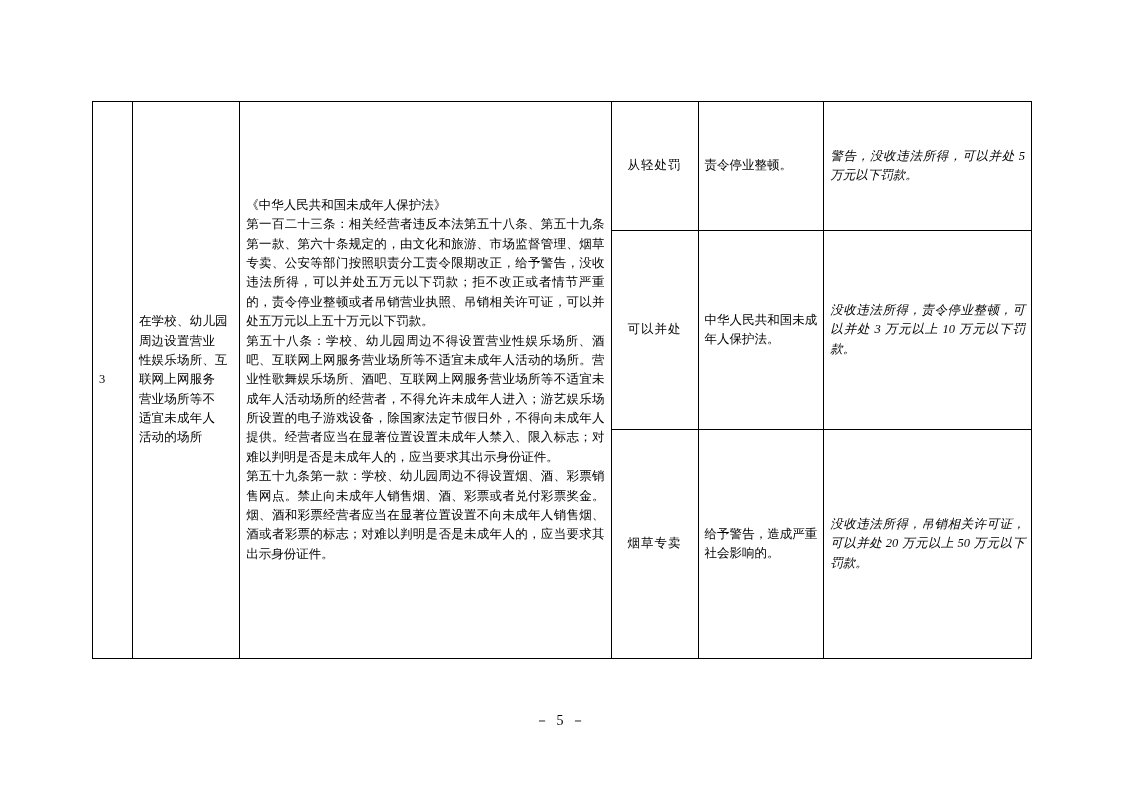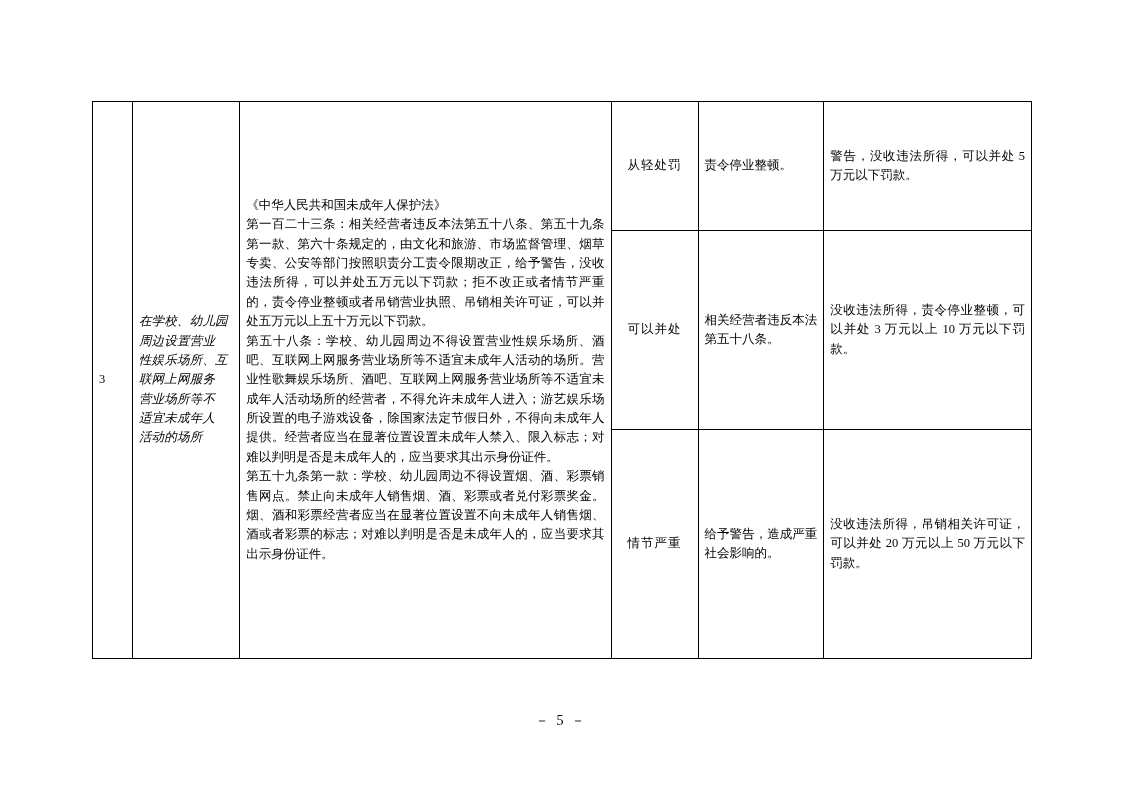--- a/index.html
+++ b/index.html
@@ -31,25 +31,25 @@
   }
   table.doc-table td {
     border: 1px solid #000000;
     vertical-align: middle;
     padding: 4px 6px;
     font-size: 12.5px;
     line-height: 1.55;
     font-family: "Liberation Serif", serif;
   }
   .col-index  { width: 26px;  text-align: center; }
-  .col-matter { width: 92px; font-style: italic;  }
+  .col-matter { width: 92px;  }
   .col-basis  { width: 350px; }
   .col-level  { width: 72px;  text-align: center; }
   .col-cond   { width: 110px; }
-  .col-result { width: 190px; }
+  .col-result { width: 190px; font-style: italic; }
 
   .cell-text {
     display: block;
     white-space: pre-wrap;
     text-align: justify;
     text-justify: inter-ideograph;
   }
   .matter-text {
     display: block;
     white-space: pre-wrap;
@@ -123,29 +123,29 @@
         </td>
         <td class="col-result">
           <span class="cell-text">警告，没收违法所得，可以并处 5 万元以下罚款。</span>
         </td>
       </tr>
       <tr class="row-general">
         <td class="col-level">
           <span class="level-text">可以并处</span>
         </td>
         <td class="col-cond">
-          <span class="cell-text">相关经营者违反本法第五十八条。</span>
+          <span class="cell-text">中华人民共和国未成年人保护法。</span>
         </td>
         <td class="col-result">
           <span class="cell-text">没收违法所得，责令停业整顿，可以并处 3 万元以上 10 万元以下罚款。</span>
         </td>
       </tr>
       <tr class="row-severe">
         <td class="col-level">
-          <span class="level-text">情节严重</span>
+          <span class="level-text">烟草专卖</span>
         </td>
         <td class="col-cond">
           <span class="cell-text">给予警告，造成严重社会影响的。</span>
         </td>
         <td class="col-result">
           <span class="cell-text">没收违法所得，吊销相关许可证，可以并处 20 万元以上 50 万元以下罚款。</span>
         </td>
       </tr>
     </tbody>
   </table>

